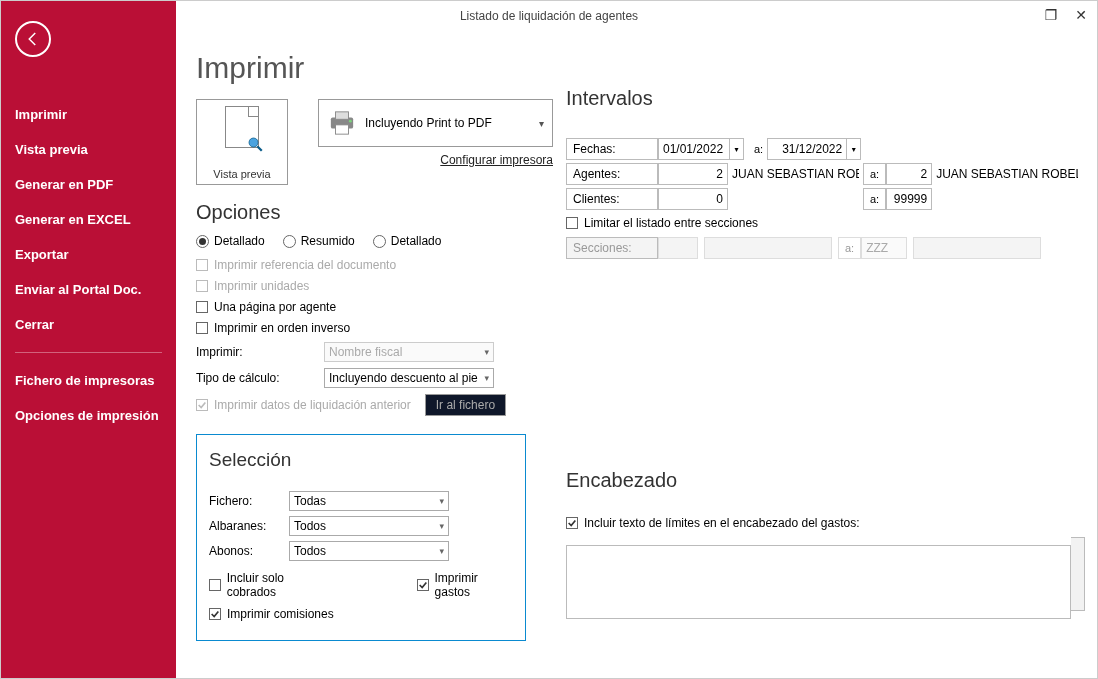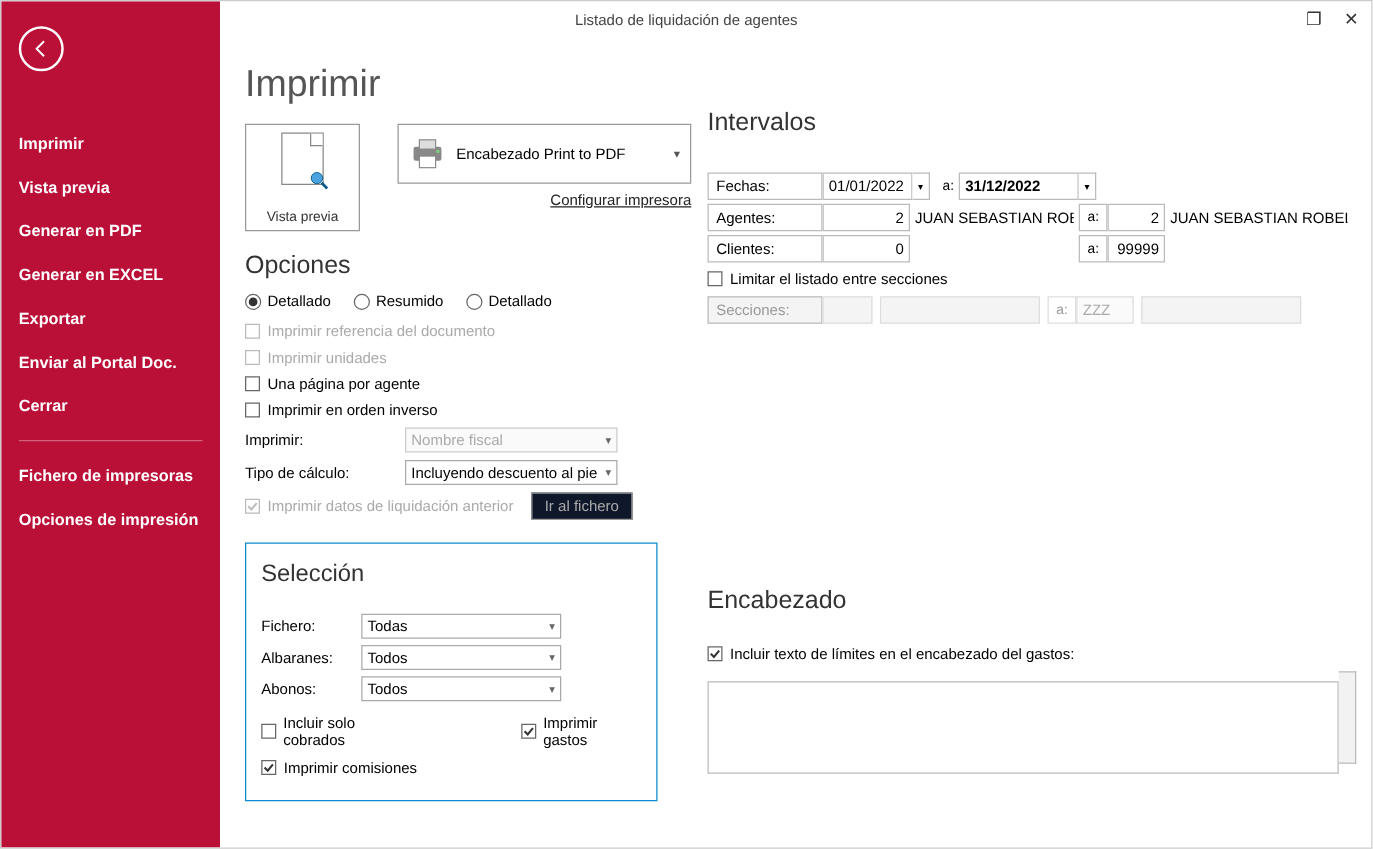--- a/index.html
+++ b/index.html
@@ -110,21 +110,21 @@
       <span class="label">Vista previa</span>
     </div>
     <div class="print-block">
       <div class="printer-row">
         <svg class="p-icon" viewBox="0 0 32 28">
           <rect x="4" y="8" width="24" height="12" rx="2" fill="#888"></rect>
           <rect x="9" y="2" width="14" height="8" fill="#ddd" stroke="#888"></rect>
           <rect x="9" y="16" width="14" height="10" fill="#fff" stroke="#888"></rect>
           <circle cx="25" cy="12" r="1.5" fill="#7bd47b"></circle>
         </svg>
-        <span style="font-size:12px;">Encabezado Print to PDF</span>
+        <span style="font-size:12px;">Incluyendo Print to PDF</span>
         <span class="caret">▾</span>
       </div>
       <div class="conf-link">Configurar impresora</div>
     </div>
   </div>
 
   <div class="left-col">
     <div class="opts">
       <h2 class="section-hd">Opciones</h2>
       <div class="radio-row">
@@ -234,21 +234,21 @@
   <div class="right-col">
     <h2 class="section-hd">Intervalos</h2>
     <div style="height:18px;"></div>
     <div class="interv-table">
       <div class="irow">
         <div class="icell-label">Fechas:</div>
         <input class="txt-in" style="width: 72px; text-align: left;" value="01/01/2022">
         <div class="caret-btn">▾</div>
         <div style="width:6px;"></div>
         <span style="font-size:11px;padding:0 4px;">a:</span>
-        <input class="txt-in" style="width: 96px; text-align: left; font-weight: bold;" value="31/12/2022">
+        <input class="txt-in" style="width: 80px; text-align: right;" value="31/12/2022">
         <div class="caret-btn">▾</div>
       </div>
       <div class="irow">
         <div class="icell-label">Agentes:</div>
         <input class="txt-in" style="width: 70px;" value="2">
         <input class="name-in" style="width: 135px;" value="JUAN SEBASTIAN ROBELO">
         <div class="a-label">a:</div>
         <input class="txt-in" style="width: 46px;" value="2">
         <input class="name-in" style="width: 150px;" value="JUAN SEBASTIAN ROBELO">
       </div>

